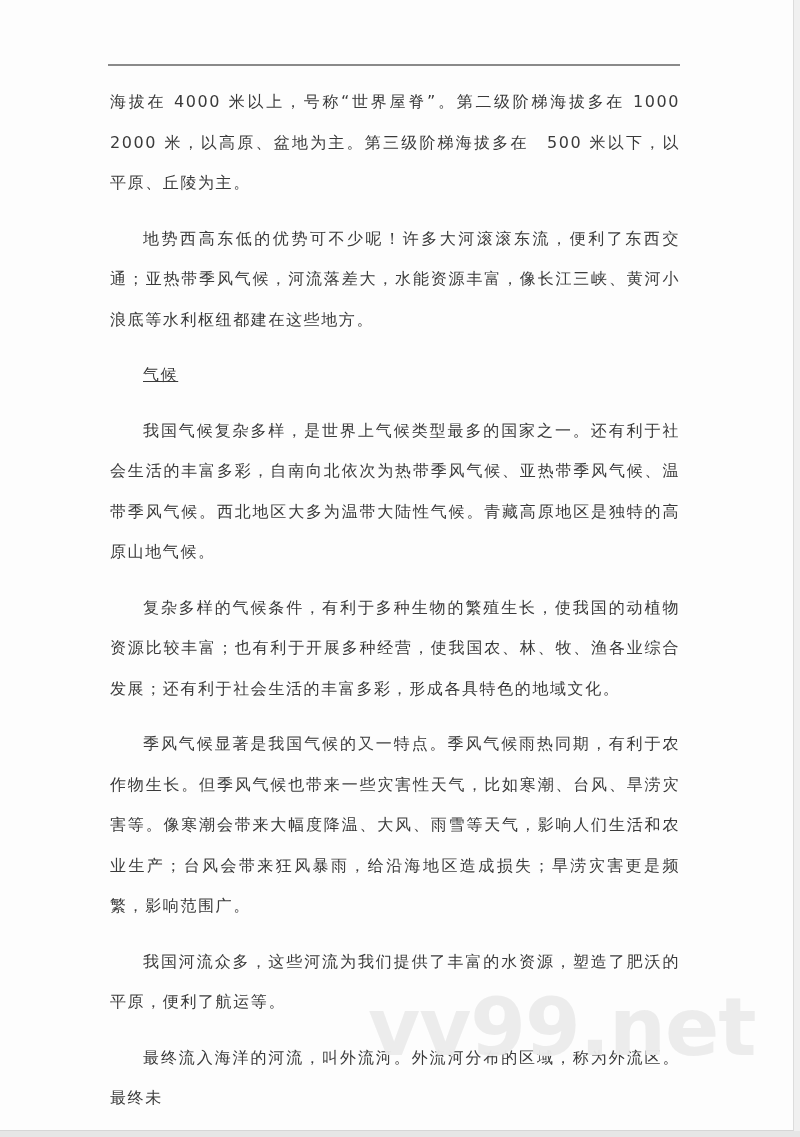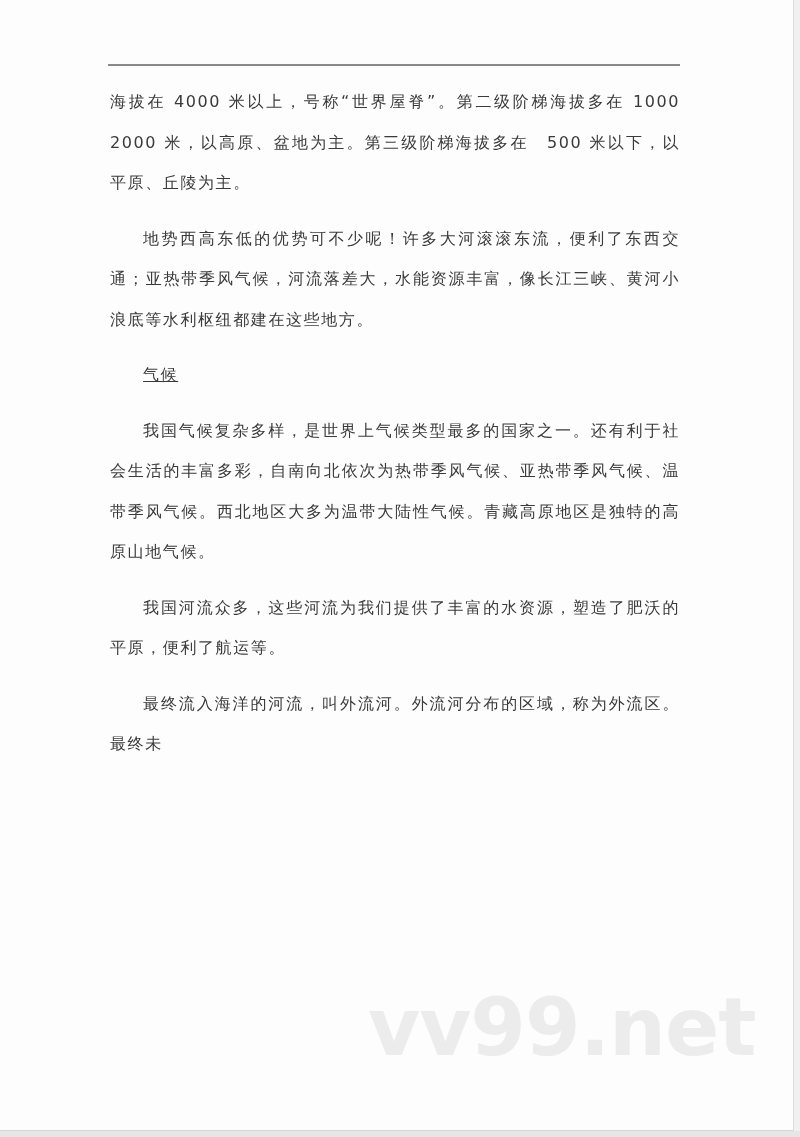--- a/index.html
+++ b/index.html
@@ -78,20 +78,22 @@
 <body>
 
 <div class="page">
   <div class="header-rule"></div>
 
   <div class="content">
     <p class="para" style="text-indent:0">海拔在 4000 米以上，号称“世界屋脊”。第二级阶梯海拔多在 1000　2000 米，以高原、盆地为主。第三级阶梯海拔多在　500 米以下，以平原、丘陵为主。</p>
     <p class="para">地势西高东低的优势可不少呢！许多大河滚滚东流，便利了东西交通；亚热带季风气候，河流落差大，水能资源丰富，像长江三峡、黄河小浪底等水利枢纽都建在这些地方。</p>
     <p class="heading">气候</p>
     <p class="para">我国气候复杂多样，是世界上气候类型最多的国家之一。还有利于社会生活的丰富多彩，自南向北依次为热带季风气候、亚热带季风气候、温带季风气候。西北地区大多为温带大陆性气候。青藏高原地区是独特的高原山地气候。</p>
+    <p class="para">复杂多样的气候条件，有利于多种生物的繁殖生长，使我国的动植物资源比较丰富；也有利于开展多种经营，使我国农、林、牧、渔各业综合发展；还有利于社会生活的丰富多彩，形成各具特色的地域文化。</p>
+    <p class="para">季风气候显著是我国气候的又一特点。季风气候雨热同期，有利于农作物生长。但季风气候也带来一些灾害性天气，比如寒潮、台风、旱涝灾害等。像寒潮会带来大幅度降温、大风、雨雪等天气，影响人们生活和农业生产；台风会带来狂风暴雨，给沿海地区造成损失；旱涝灾害更是频繁，影响范围广。</p>
     <p class="para">我国河流众多，这些河流为我们提供了丰富的水资源，塑造了肥沃的平原，便利了航运等。</p>
     <p class="para">最终流入海洋的河流，叫外流河。外流河分布的区域，称为外流区。最终未</p>
   </div>
 
   <div class="watermark">vv99.net</div>
 </div>
 
 <div class="bottom-strip"></div>
 
 </body></html>

